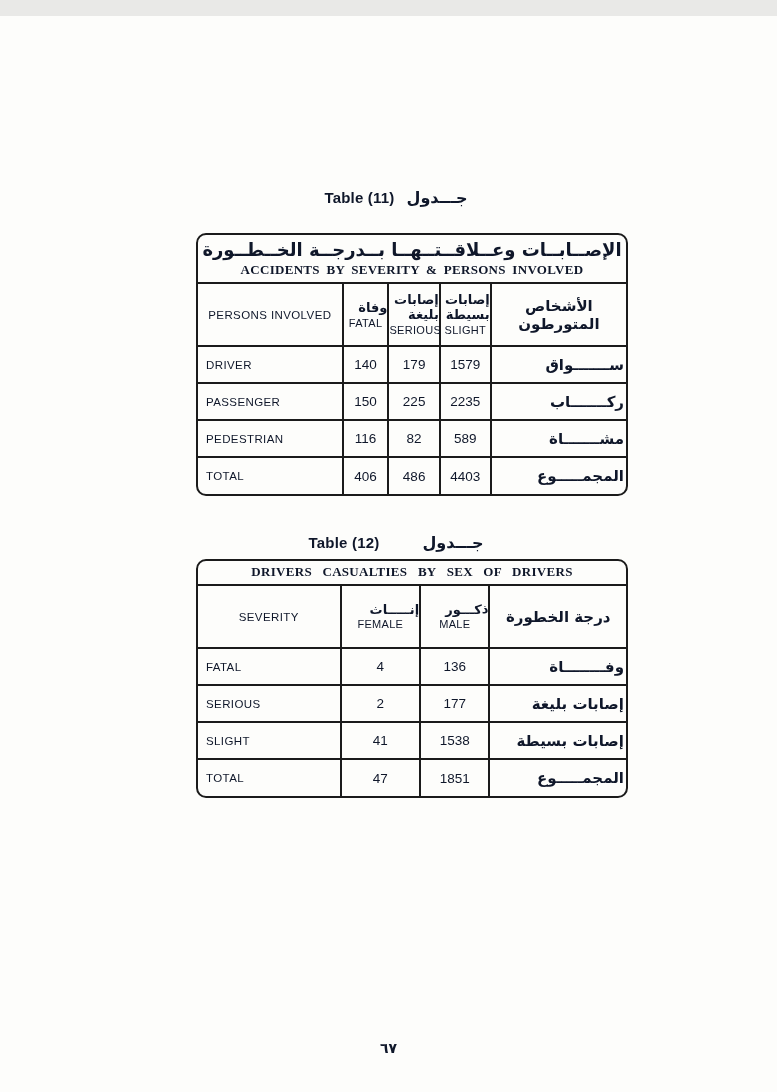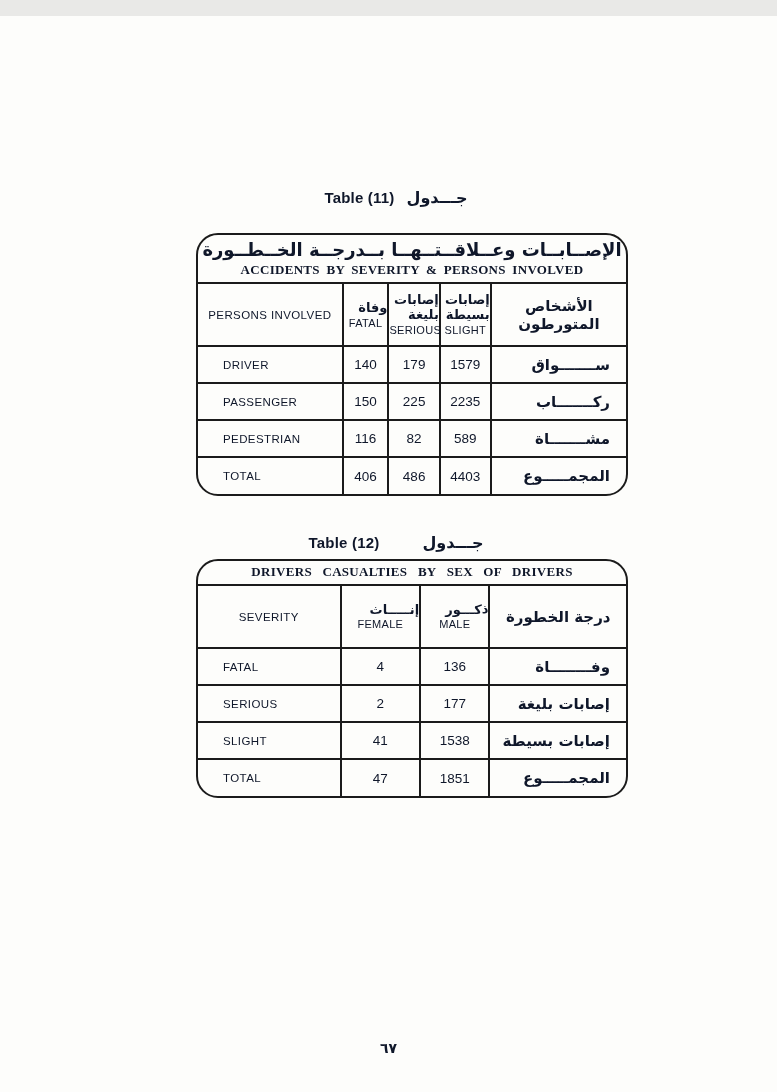--- a/index.html
+++ b/index.html
@@ -28,21 +28,21 @@
     font-family: "DejaVu Sans", sans-serif;
     font-size: 16px;
     font-weight: bold;
     direction: rtl;
   }
   .tbl-wrap {
     position: absolute;
     left: 196px;
     width: 432px;
     border: 2px solid #1b1b1b;
-    border-radius: 22px;
+    border-radius: 10px;
     overflow: hidden;
     background: #fdfdfb;
   }
   .tbl-title {
     border-bottom: 2px solid #1b1b1b;
     text-align: center;
     padding: 3px 4px 4px 4px;
   }
   .title-ar {
     font-family: "DejaVu Sans", sans-serif;
@@ -83,27 +83,27 @@
     padding-left: 39px;
   }
   .h-sub-en { font-size: 11px; letter-spacing: 0.3px; text-align: center; margin-top: 1px; }
   .h-ar-big {
     font-family: "DejaVu Sans", sans-serif;
     direction: rtl;
     font-size: 15px;
     font-weight: bold;
     text-align: center;
   }
-  .c-en { text-align: left; padding-left: 25px; font-size: 11.5px; letter-spacing: 0.4px; }
+  .c-en { text-align: left; padding-left: 8px; font-size: 11.5px; letter-spacing: 0.4px; }
   .c-num { text-align: center; font-size: 13.5px; }
   .c-ar {
     font-family: "DejaVu Sans", sans-serif;
     direction: rtl;
     text-align: right;
-    padding-right: 16px;
+    padding-right: 2px;
     font-size: 15px;
     font-weight: bold;
   }
   .page-number {
     position: absolute;
     top: 1024px;
     left: 0;
     right: 0;
     text-align: center;
     font-family: "DejaVu Sans", sans-serif;

